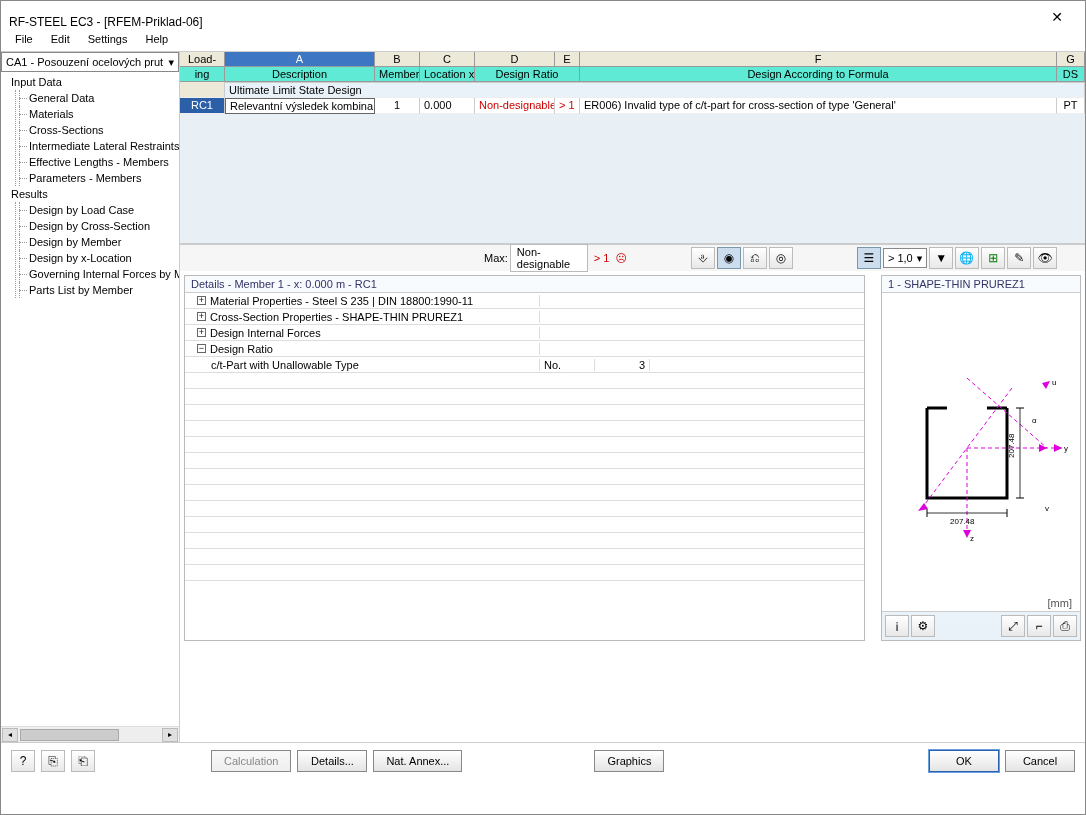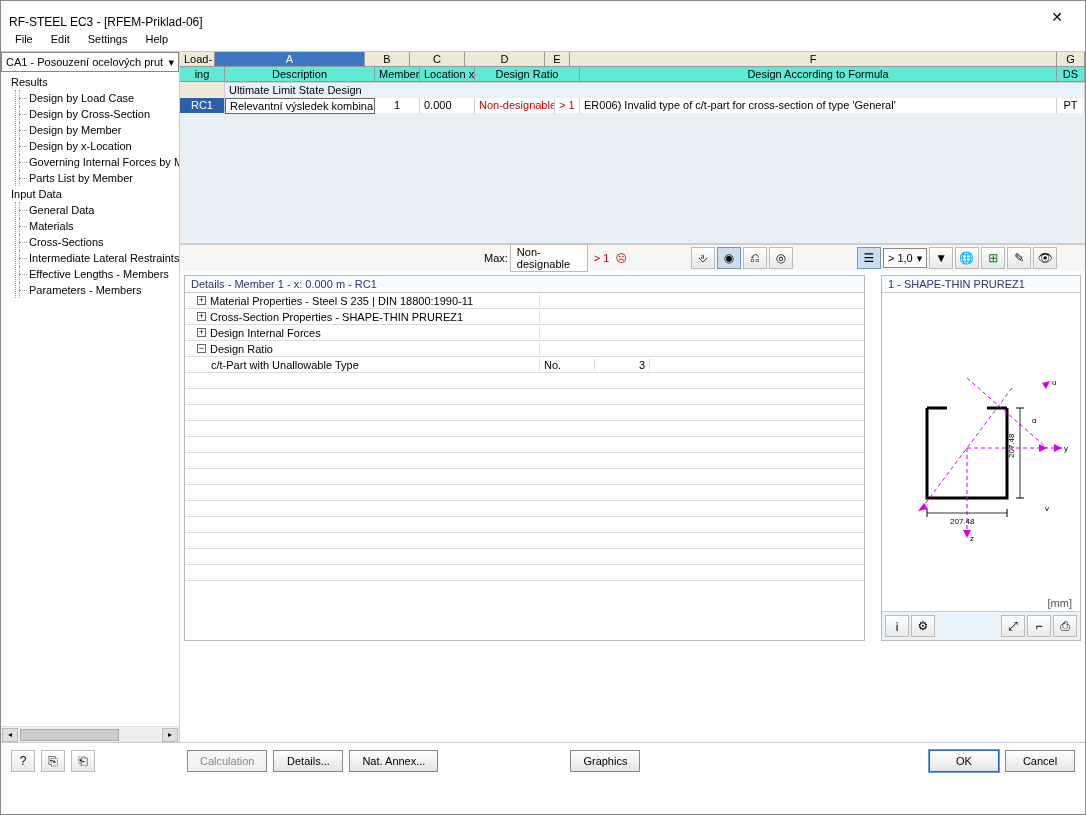--- a/index.html
+++ b/index.html
@@ -50,21 +50,21 @@
 .details-row .dcol3 { width: 55px; border-right:1px solid #ddd; padding: 0 4px; text-align:right; }
 .details-row .rest { flex:1; border-right:1px solid #ddd; }
 .expando { width:9px; height:9px; border:1px solid #666; display:inline-flex; align-items:center; justify-content:center; font-size:9px; line-height:7px; background:#fff; }
 .preview-panel { width: 200px; border:1px solid #bbb; display:flex; flex-direction:column; background: linear-gradient(#f8fbfe,#e9f2f9); }
 .preview-title { padding:2px 6px; color:#336; }
 .preview-canvas { flex:1; background:#fff; border-top:1px solid #ccc; position:relative; }
 .preview-units { position:absolute; bottom:2px; right:8px; color:#555; }
 .preview-tools { display:flex; gap:2px; padding:3px; border-top:1px solid #ccc; }
 .btnrow { display:flex; align-items:center; gap:6px; padding: 6px 10px; height: 36px; }
 .btn { height: 22px; min-width: 70px; padding: 0 12px; border: 1px solid #888; background: linear-gradient(#fff,#e4e4e4); cursor:pointer; display:flex; align-items:center; justify-content:center; }
-.btn.disabled { color:#888; background: linear-gradient(#f8f8f8,#eee); }
+.btn.disabled { color:#888; background: linear-gradient(#f8f8f8,#eee); margin-left: 24px; }
 .btn.primary { border: 1px solid #2a60b0; outline: 1px solid #6aa0e0; }
 svg text { font-size: 8px; fill: #000; }
 </style>
 </head>
 <body>
 
 <div class="titlebar">
   <span class="title">RF-STEEL EC3 - [RFEM-Priklad-06]</span>
   <span class="close-btn">✕</span>
 </div>
@@ -78,53 +78,53 @@
 
 <div class="main">
 
   <div class="leftpanel">
     <div class="combo">
       <span>CA1 - Posouzení ocelových prut</span>
       <span>▾</span>
     </div>
     <div class="tree">
       <div class="tree-group tree-group-line">
+        <div>Input Data</div>
+        <div class="tree-item">General Data</div>
+        <div class="tree-item">Materials</div>
+        <div class="tree-item">Cross-Sections</div>
+        <div class="tree-item">Intermediate Lateral Restraints</div>
+        <div class="tree-item">Effective Lengths - Members</div>
+        <div class="tree-item">Parameters - Members</div>
+      </div>
+      <div class="tree-group tree-group-line">
         <div>Results</div>
         <div class="tree-item">Design by Load Case</div>
         <div class="tree-item">Design by Cross-Section</div>
         <div class="tree-item">Design by Member</div>
         <div class="tree-item">Design by x-Location</div>
         <div class="tree-item">Governing Internal Forces by M</div>
         <div class="tree-item">Parts List by Member</div>
       </div>
-      <div class="tree-group tree-group-line">
-        <div>Input Data</div>
-        <div class="tree-item">General Data</div>
-        <div class="tree-item">Materials</div>
-        <div class="tree-item">Cross-Sections</div>
-        <div class="tree-item">Intermediate Lateral Restraints</div>
-        <div class="tree-item">Effective Lengths - Members</div>
-        <div class="tree-item">Parameters - Members</div>
-      </div>
     </div>
     <div class="scrollbar-h">
       <div class="sb-btn">◂</div>
       <div class="sb-track">
           <div class="sb-thumb"></div>
         </div>
       <div class="sb-btn">▸</div>
     </div>
   </div>
 
   <div class="rightpanel">
 
     <div class="upper-grid">
 
       <div class="grid-header-row">
-        <div class="cell" style="width:35px;">Load-</div>
+        <div class="cell" style="width:45px;">Load-</div>
         <div class="cell colA-hdr" style="width:150px;">A</div>
         <div class="cell" style="width:45px;">B</div>
         <div class="cell" style="width:55px;">C</div>
         <div class="cell" style="width:80px;">D</div>
         <div class="cell" style="width:25px;">E</div>
         <div class="cell" style="flex:1;">F</div>
         <div class="cell" style="width:28px;">G</div>
       </div>
 
       <div class="grid-header-row grid-subheader">

